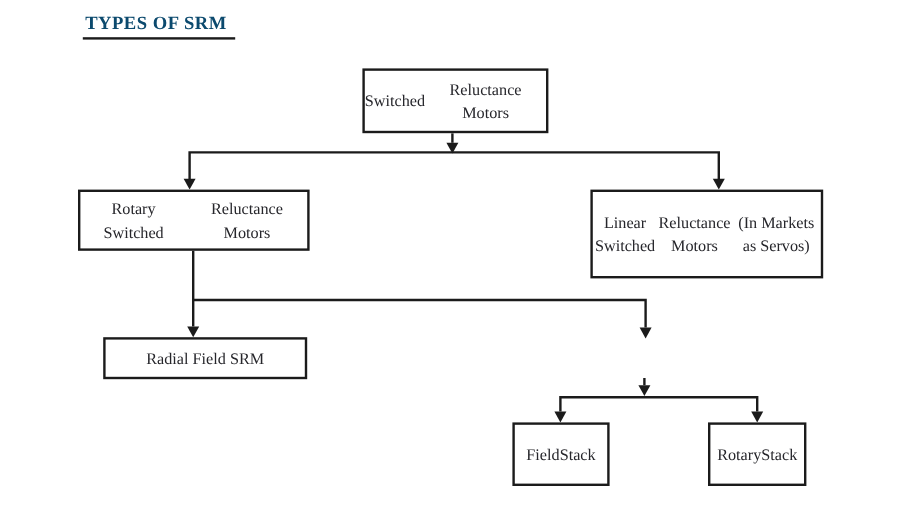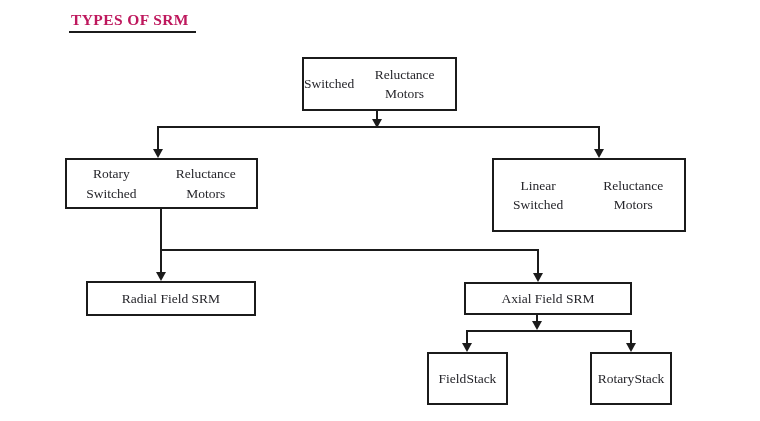--- a/index.html
+++ b/index.html
@@ -17,21 +17,21 @@
     overflow: hidden;
   }
   .title {
     position: absolute;
     left: 69px;
     top: 11px;
     margin: 0;
     font-size: 15.5px;
     font-weight: bold;
     letter-spacing: 0.4px;
-    color: #be185d;
+    color: #0c4a6e;
     border-bottom: 2px solid #1b1b1b;
     padding: 0 7px 2px 2px;
   }
   .connectors {
     position: absolute;
     left: 0;
     top: 0;
   }
   .node {
     position: absolute;
@@ -88,29 +88,27 @@
   </div>
 
   <div class="node node-rotary">
     <div>Rotary Switched</div>
     <div>Reluctance Motors</div>
   </div>
 
   <div class="node node-linear">
     <div>Linear Switched</div>
     <div>Reluctance Motors</div>
+    <div>(In Markets as Servos)</div>
   </div>
 
   <div class="node node-radial">
     <div>Radial Field SRM</div>
   </div>
 
-  <div class="node node-axial">
-    <div>Axial Field SRM</div>
-  </div>
 
   <div class="node node-single">
     <div>Field</div>
     <div>Stack</div>
   </div>
 
   <div class="node node-multi">
     <div>Rotary</div>
     <div>Stack</div>
   </div>

